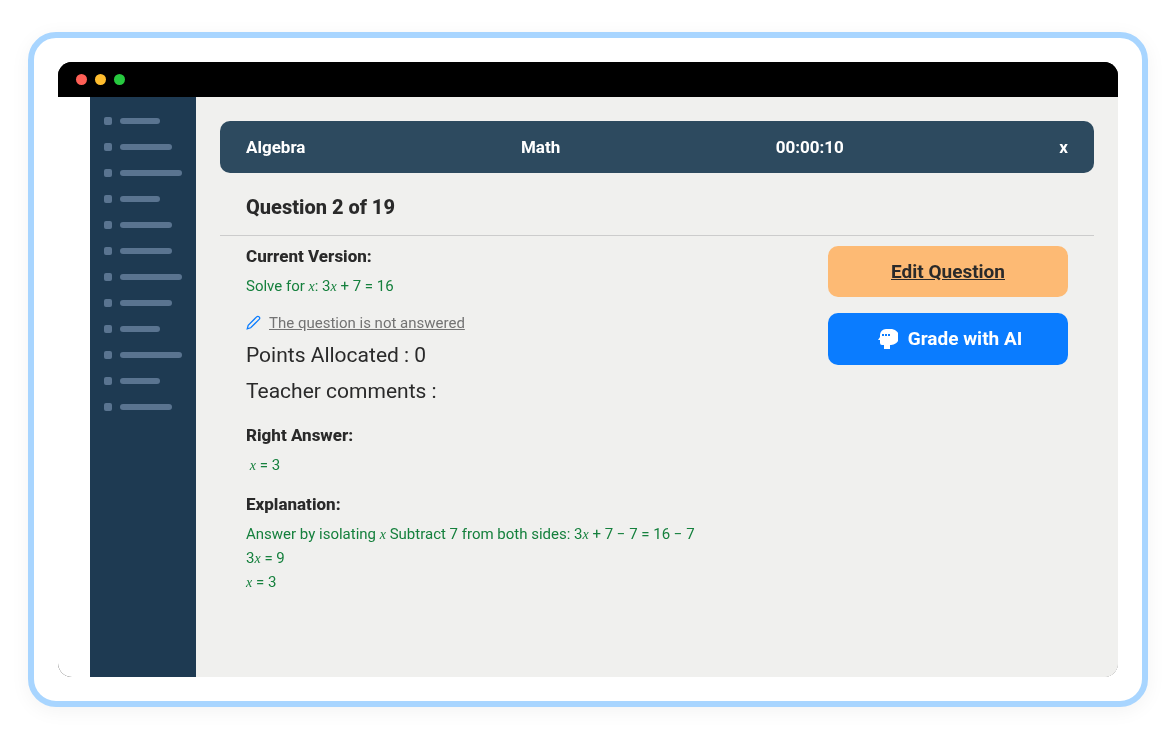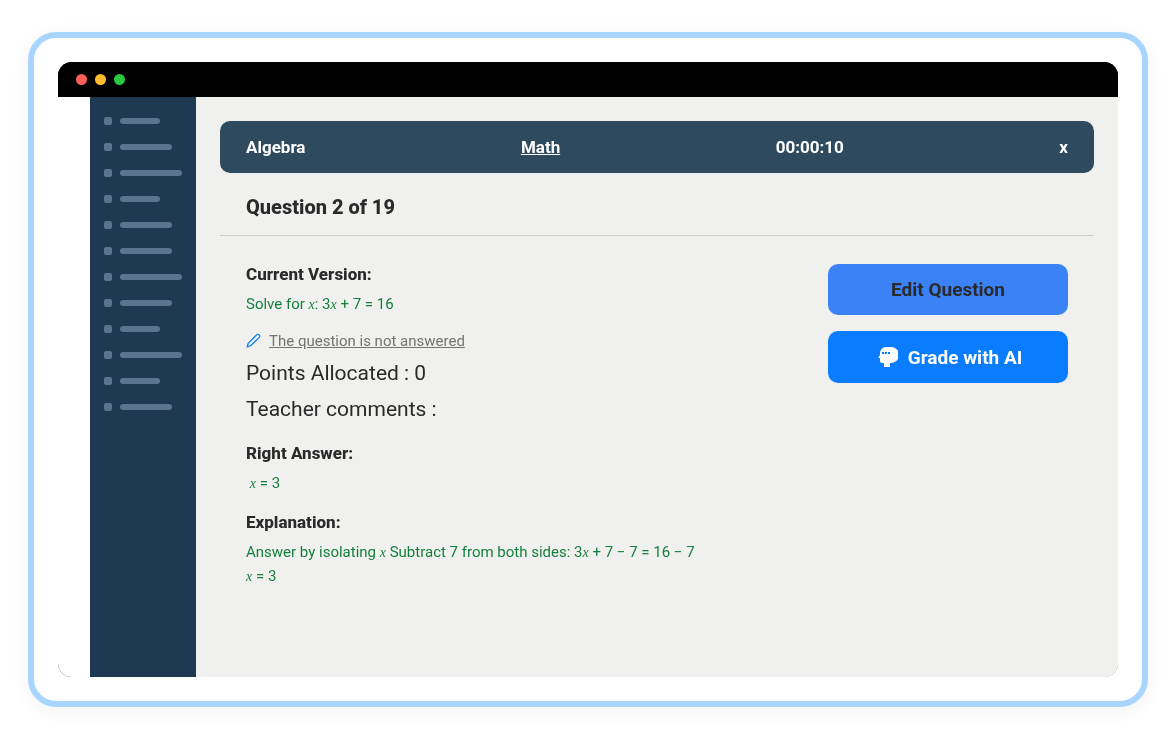--- a/index.html
+++ b/index.html
@@ -15,36 +15,36 @@
 .sidebar { width: 106px; background: #1e3a52; padding: 20px 14px; display: flex; flex-direction: column; gap: 18px; }
 .side-item { display: flex; align-items: center; gap: 8px; }
 .side-square { width: 8px; height: 8px; background: #5a7490; border-radius: 2px; }
 .side-line { height: 6px; background: #5a7490; border-radius: 3px; flex: 1; }
 .side-line.short { max-width: 40px; }
 .side-line.med { max-width: 52px; }
 .side-line.long { max-width: 62px; }
 .main { flex: 1; background: #f0f0ee; padding: 24px; }
 .header-bar { background: #2d4a5f; border-radius: 10px; padding: 16px 26px; color: #fff; font-weight: 700; font-size: 17px; display: flex; align-items: center; justify-content: space-between; }
 .header-left { flex: 0 0 auto; }
-.header-center { flex: 0 0 auto; text-decoration: underline; }
+.header-center { flex: 0 0 auto; }
 .header-timer { flex: 0 0 auto; }
 .header-close { cursor: pointer; font-weight: 700; }
-.question-counter { padding: 22px 26px 16px; font-weight: 800; font-size: 20px; color: #2a2a2a; border-bottom: 1px solid #ccc; margin-bottom: 28px; }
+.question-counter { padding: 22px 26px 16px; font-weight: 800; font-size: 20px; color: #2a2a2a; border-bottom: 1px solid #ccc; margin-bottom: 10px; }
 .content-row { display: flex; padding: 0 26px; }
 .content-left { flex: 1; }
 .content-right { width: 240px; display: flex; flex-direction: column; gap: 16px; }
 .section-label { font-weight: 800; font-size: 17px; color: #2a2a2a; margin-bottom: 8px; }
 .section-text { font-size: 15px; color: #15803d; line-height: 1.6; }
 .block { margin-bottom: 16px; }
 .var { font-family: Georgia, serif; font-style: italic; font-size: 14px; }
 .answer-link { color: #737373; font-size: 15px; display: flex; align-items: center; gap: 8px; text-decoration: underline; margin-bottom: 6px; }
 .pencil-icon { width: 15px; height: 15px; }
 .btn { border: none; border-radius: 10px; padding: 14px 20px; font-size: 19px; font-weight: 700; cursor: pointer; display: flex; align-items: center; justify-content: center; gap: 10px; }
-.btn-edit { background: #3b82f6; color: #2a2a2a; }
-.btn-ai { background: #0a7cff; color: #fff; align-items: flex-end; }
+.btn-edit { background: #fdba74; color: #2a2a2a; text-decoration: underline; }
+.btn-ai { background: #0a7cff; color: #fff; }
 .ai-icon { width: 24px; height: 24px; }
 .meta-line { font-size: 21px; color: #2a2a2a; line-height: 1.7; }
 </style>
 </head>
 <body>
 
 <div class="outer-frame">
   <div class="window">
     <div class="titlebar">
       <div class="dot red"></div>
@@ -126,20 +126,21 @@
               <div class="meta-line">Points Allocated : 0</div>
               <div class="meta-line">Teacher comments :</div>
             </div>
             <div class="block">
               <div class="section-label">Right Answer:</div>
               <div class="section-text">&nbsp;<span class="var">x</span><span> = 3</span></div>
             </div>
             <div class="block">
               <div class="section-label">Explanation:</div>
               <div class="section-text"><span>Answer by isolating </span><span class="var">x</span><span> Subtract 7 from both sides: 3</span><span class="var">x</span><span> + 7 − 7 = 16 − 7</span></div>
+              <div class="section-text"><span>3</span><span class="var">x</span><span> = 9</span></div>
               <div class="section-text"><span class="var">x</span><span> = 3</span></div>
             </div>
           </div>
           <div class="content-right">
             <button class="btn btn-edit">Edit Question</button>
             <button class="btn btn-ai">
               <svg class="ai-icon" viewBox="0 0 24 24" fill="#fff">
                   <path d="M12 2a6 6 0 0 0-6 6v2l-2 3h2v3a2 2 0 0 0 2 2h2v4h6v-4a8 8 0 0 0 2-16zm-1 5h2v2h-2zm-3 0h2v2H8zm6 0h2v2h-2z"></path>
                 </svg>
               <span>Grade with AI</span>

